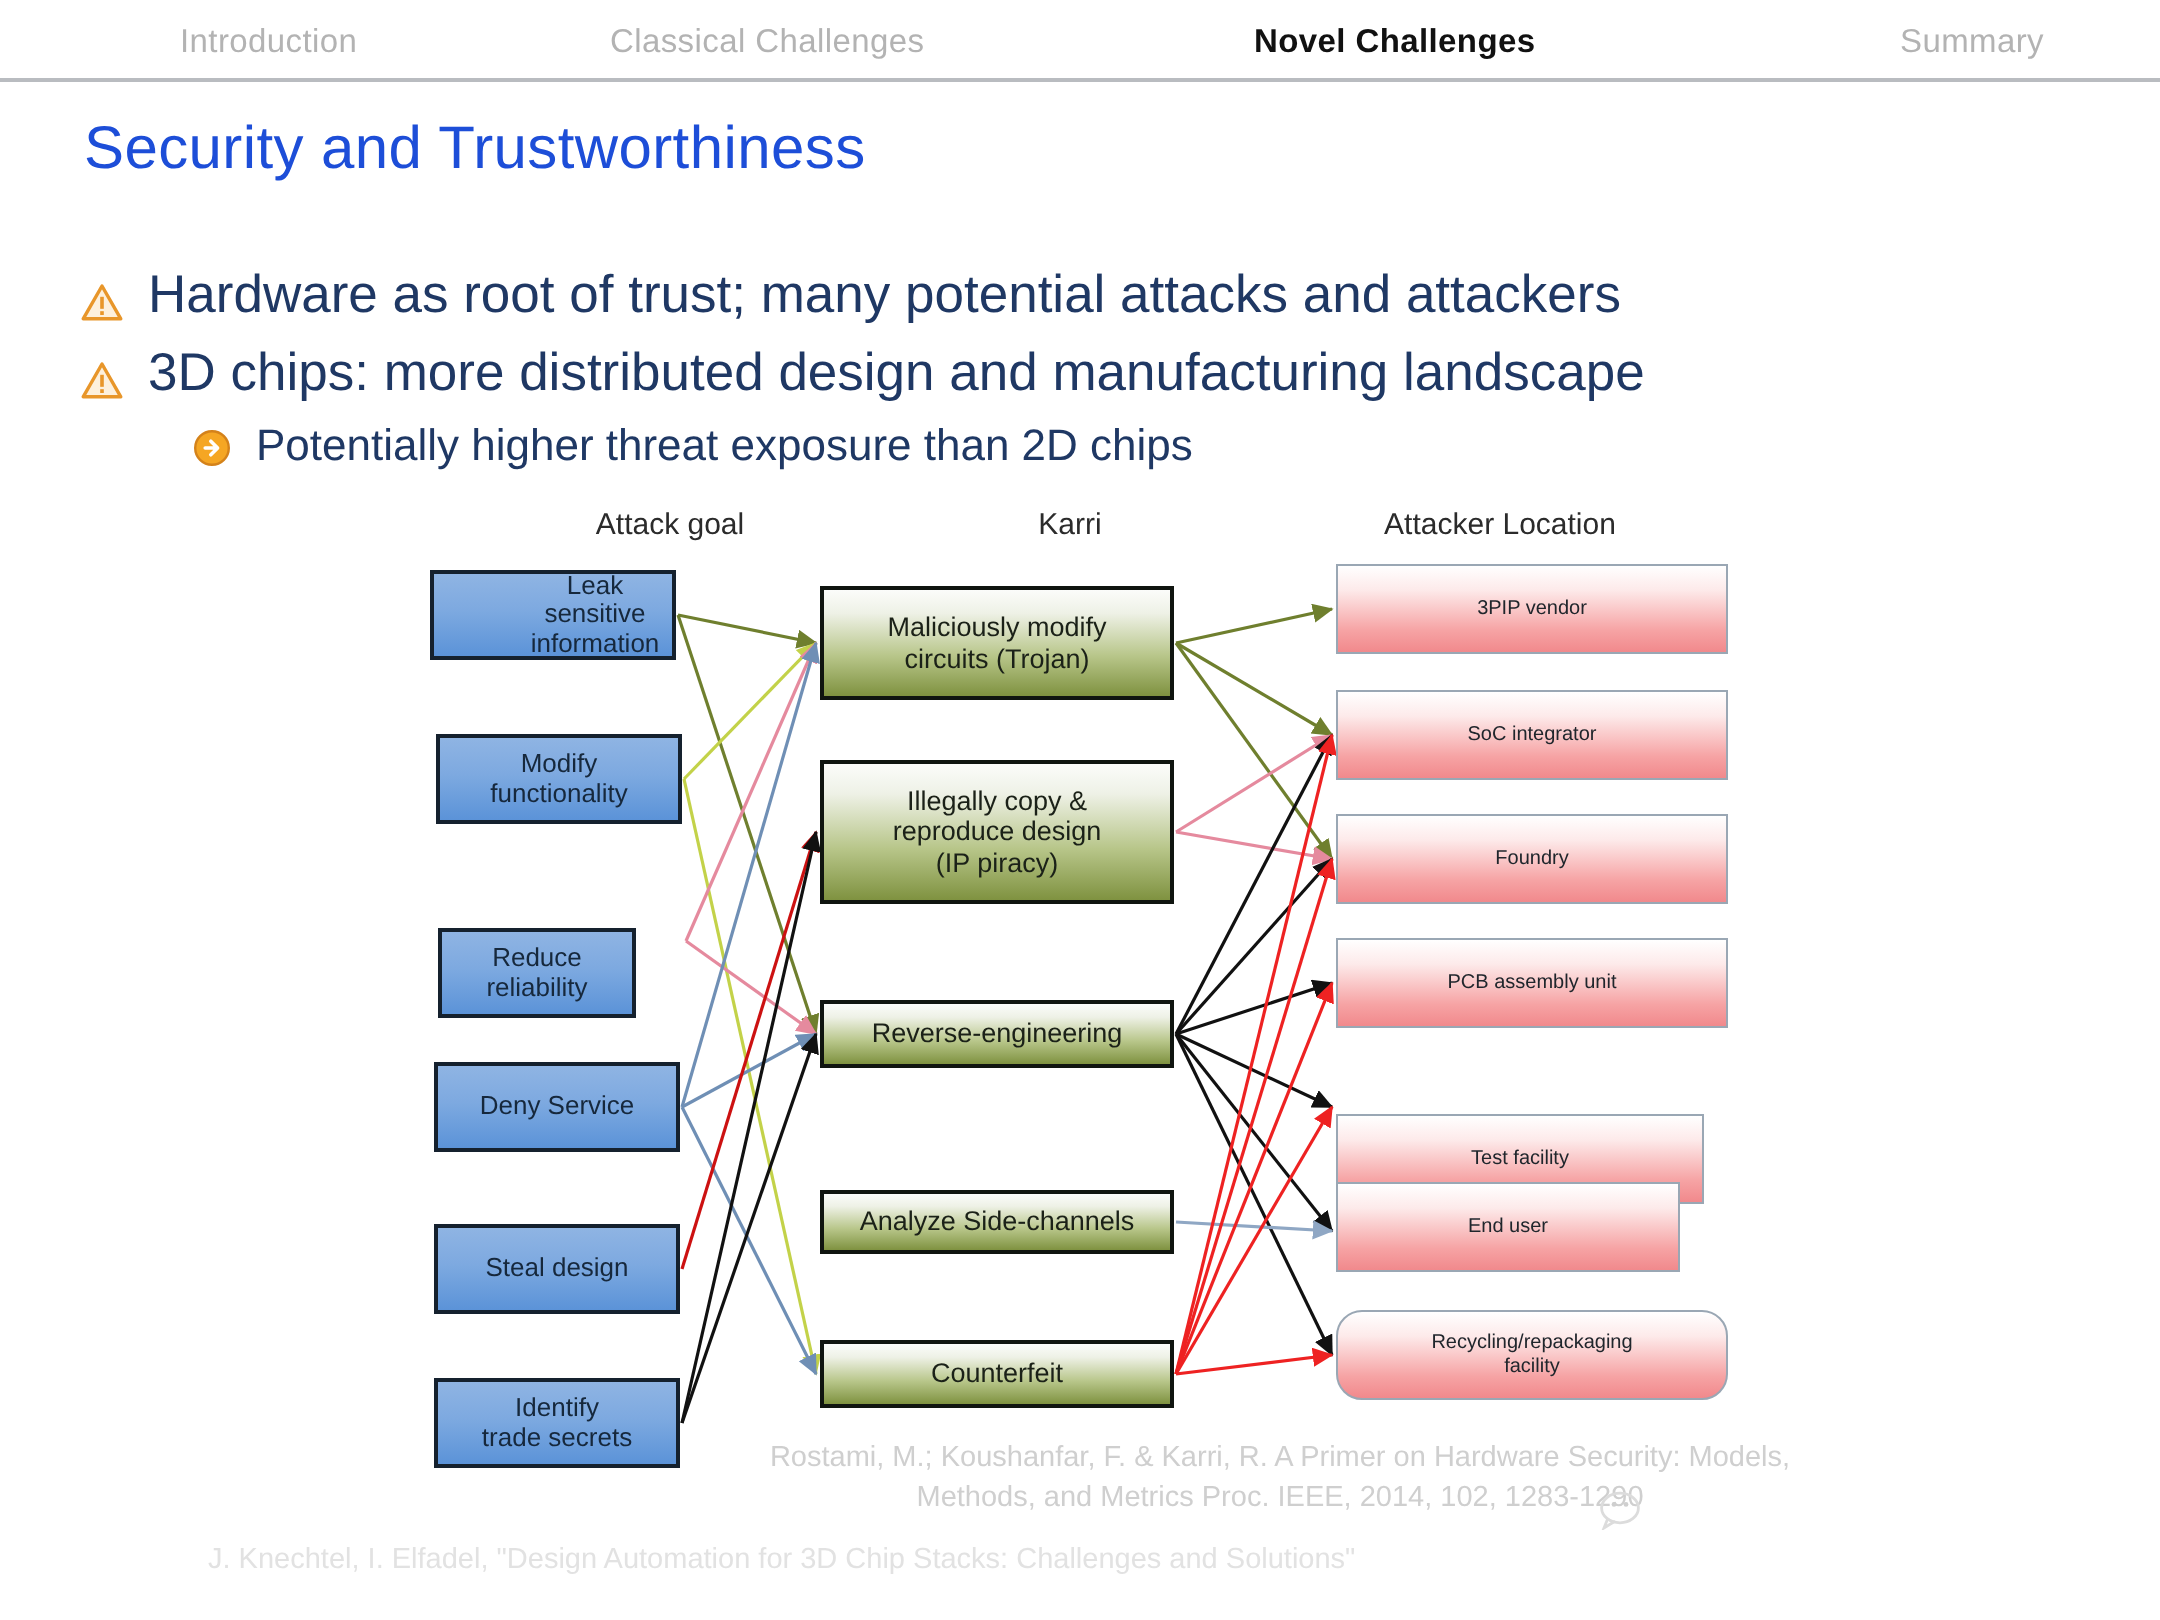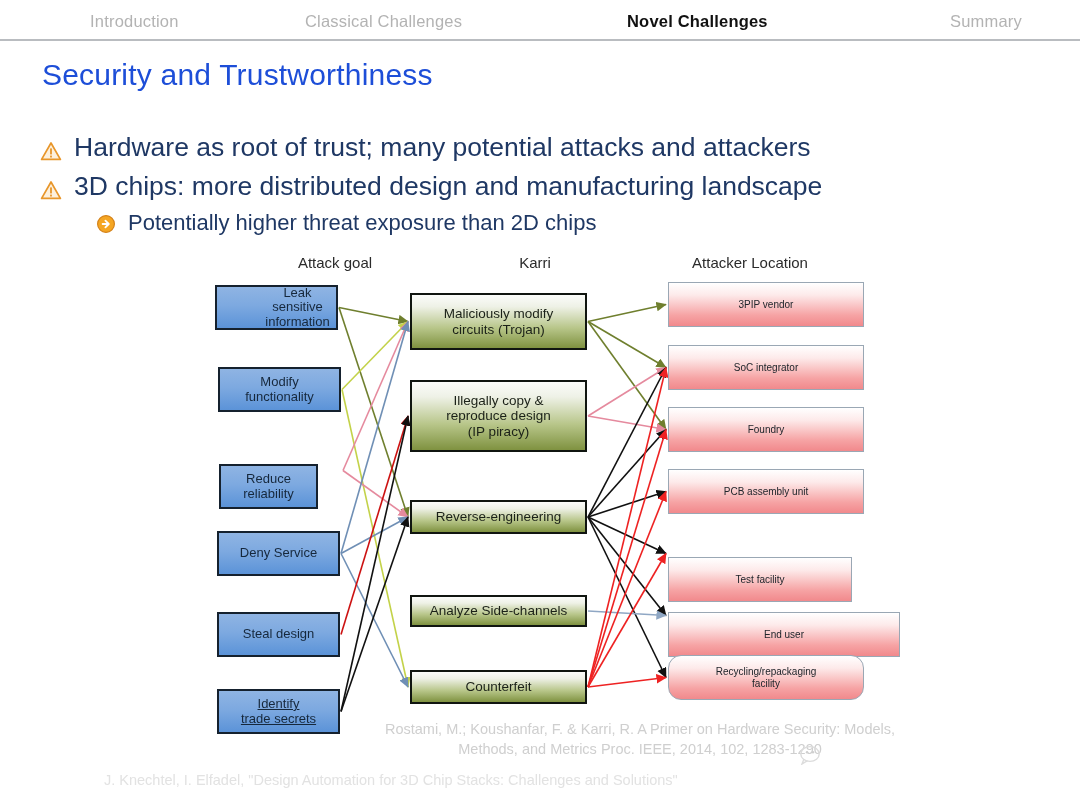--- a/index.html
+++ b/index.html
@@ -220,21 +220,21 @@
       <div class="node goal" style="left: 27px; top: 279px; width: 123px; height: 45px;">
         <span>
           <div>Deny Service</div>
         </span>
       </div>
       <div class="node goal" style="left: 27px; top: 360px; width: 123px; height: 45px;">
         <span>
           <div>Steal design</div>
         </span>
       </div>
-      <div class="node goal" style="left: 27px; top: 437px; width: 123px; height: 45px; text-decoration: underline;">
+      <div class="node goal" style="left: 27px; top: 437px; width: 123px; height: 45px;">
         <span>
           <div>Identify</div>
           <div>trade secrets</div>
         </span>
       </div>
       <div class="node attack" style="left: 220px; top: 41px; width: 177px; height: 57px;">
         <span>
           <div>Maliciously modify</div>
           <div>circuits (Trojan)</div>
         </span>
@@ -279,21 +279,21 @@
       <div class="node loc" style="left: 478px; top: 217px; width: 196px; height: 45px;">
         <span>
           <div>PCB assembly unit</div>
         </span>
       </div>
       <div class="node loc" style="left: 478px; top: 279px; width: 184px; height: 45px; margin-top: 26px;">
         <span>
           <div>Test facility</div>
         </span>
       </div>
-      <div class="node loc" style="left: 478px; top: 360px; width: 232px; height: 45px;">
+      <div class="node loc" style="left: 478px; top: 339px; width: 172px; height: 45px;">
         <span>
           <div>End user</div>
         </span>
       </div>
       <div class="node loc" style="left: 478px; top: 403px; width: 196px; height: 45px; border-radius: 13px;">
         <span>
           <div>Recycling/repackaging</div>
           <div>facility</div>
         </span>
       </div>

